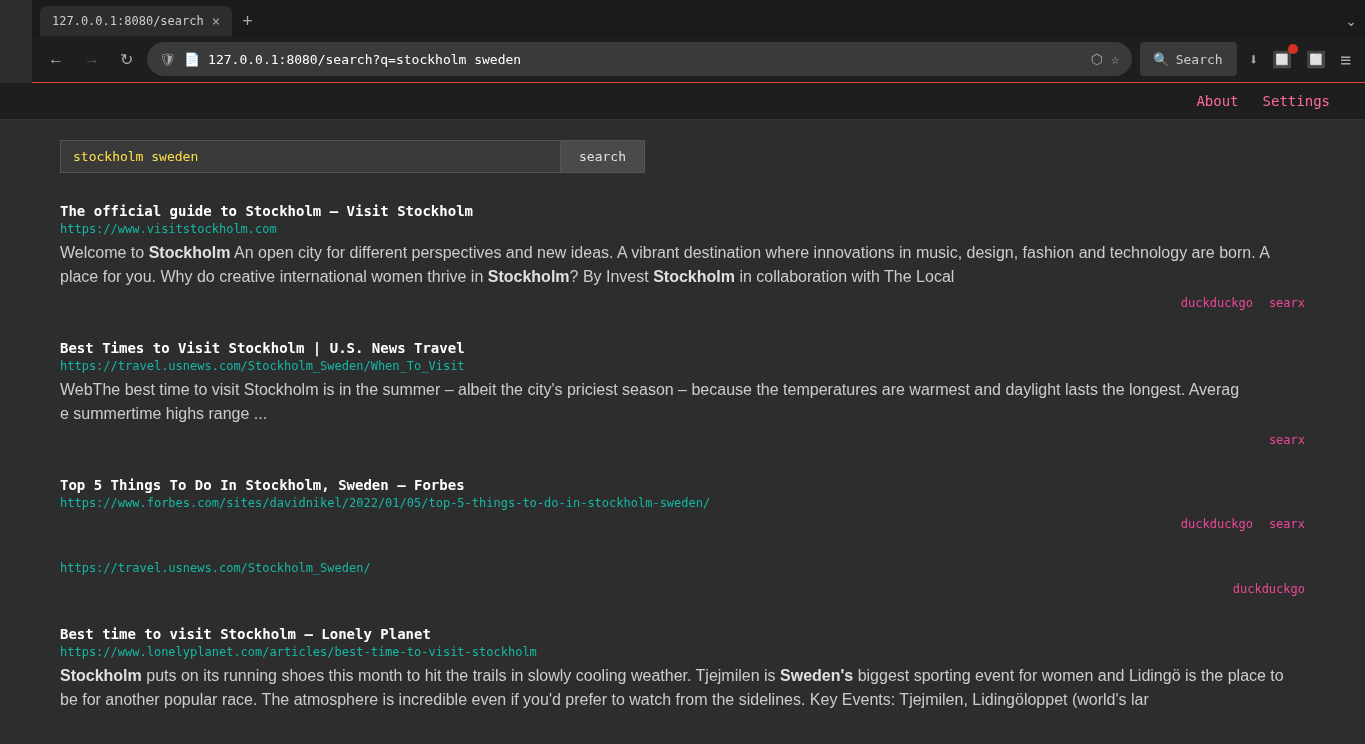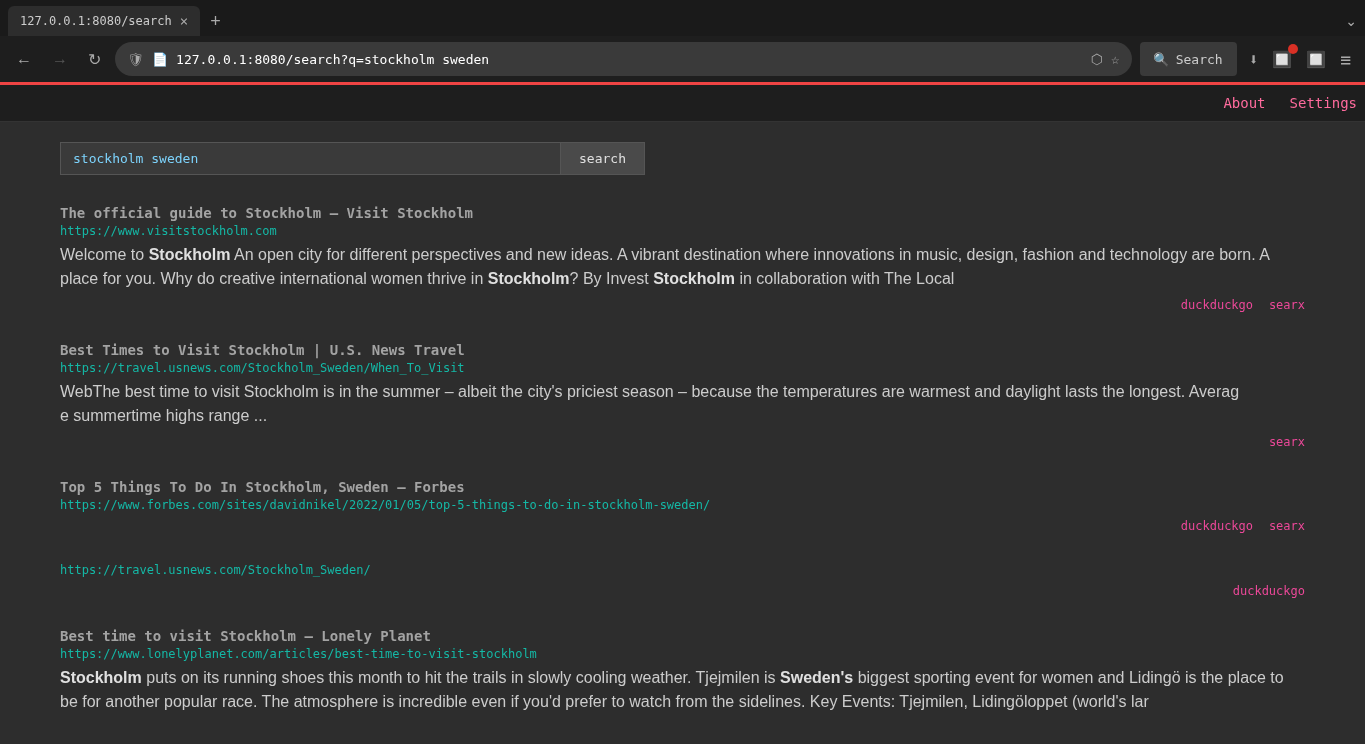--- a/index.html
+++ b/index.html
@@ -1,21 +1,22 @@
 <!DOCTYPE html>
 <html><head>
   <meta charset="utf-8">
   <style>
     * { margin: 0; padding: 0; box-sizing: border-box; }
     body { font-family: monospace; background: #2d2d2d; color: #ccc; font-size: 13px; }
 
     
     .browser-chrome {
       background: #1e1e1e;
-      border-bottom: 3px solid #ef4444;
+      border-bottom: 1px solid #ef4444;
+      margin-left: 32px;
     }
     .tab-bar {
       display: flex;
       align-items: center;
       background: #1a1a1a;
       padding: 6px 8px 0;
       height: 36px;
     }
     .tab {
       display: flex;
@@ -151,21 +152,21 @@
       justify-content: center;
     }
     .hamburger-menu { font-size: 18px !important; }
 
     
     .app-nav {
       background: #1e1e1e;
       display: flex;
       justify-content: flex-end;
       align-items: center;
-      padding: 6px 0;
+      padding: 6px 27px;
       gap: 8px;
       border-bottom: 1px solid #333;
     }
     .app-nav-link {
       color: #ff6b9d;
       text-decoration: none;
       font-family: monospace;
       font-size: 14px;
       cursor: pointer;
       padding: 4px 8px;
@@ -182,21 +183,21 @@
     .search-bar-row {
       display: flex;
       align-items: center;
       gap: 0;
       margin-bottom: 30px;
     }
     .search-input {
       background: #3a3a3a;
       border: 1px solid #555;
       border-right: none;
-      color: #7dd3fc;
+      color: #fde047;
       font-family: monospace;
       font-size: 13px;
       padding: 8px 12px;
       width: 500px;
       outline: none;
     }
     .search-btn {
       background: #4a4a4a;
       border: 1px solid #555;
       color: #e0e0e0;
@@ -204,21 +205,21 @@
       font-size: 13px;
       padding: 8px 18px;
       cursor: pointer;
     }
 
     
     .result-item {
       margin-bottom: 30px;
     }
     .result-title {
-      color: #a3a3a3;
+      color: #ffffff;
       font-family: monospace;
       font-size: 14px;
       font-weight: bold;
       cursor: pointer;
       text-decoration: none;
       display: block;
       margin-bottom: 3px;
     }
     .result-url {
       color: #14b8a6;

